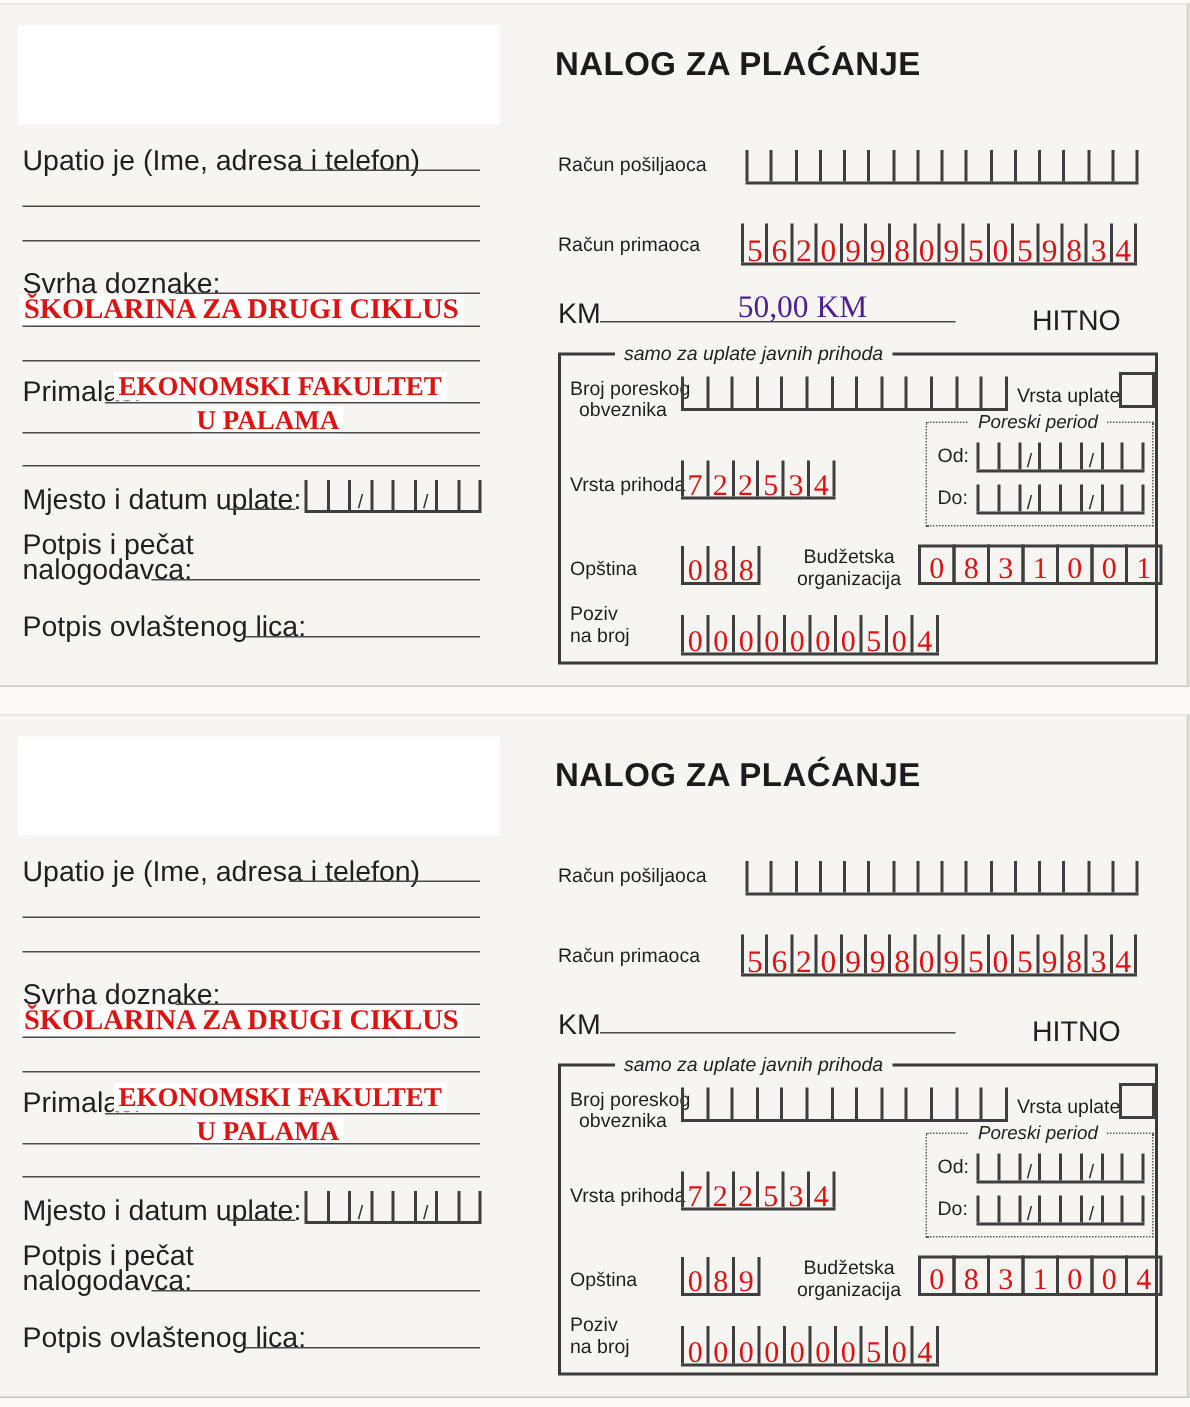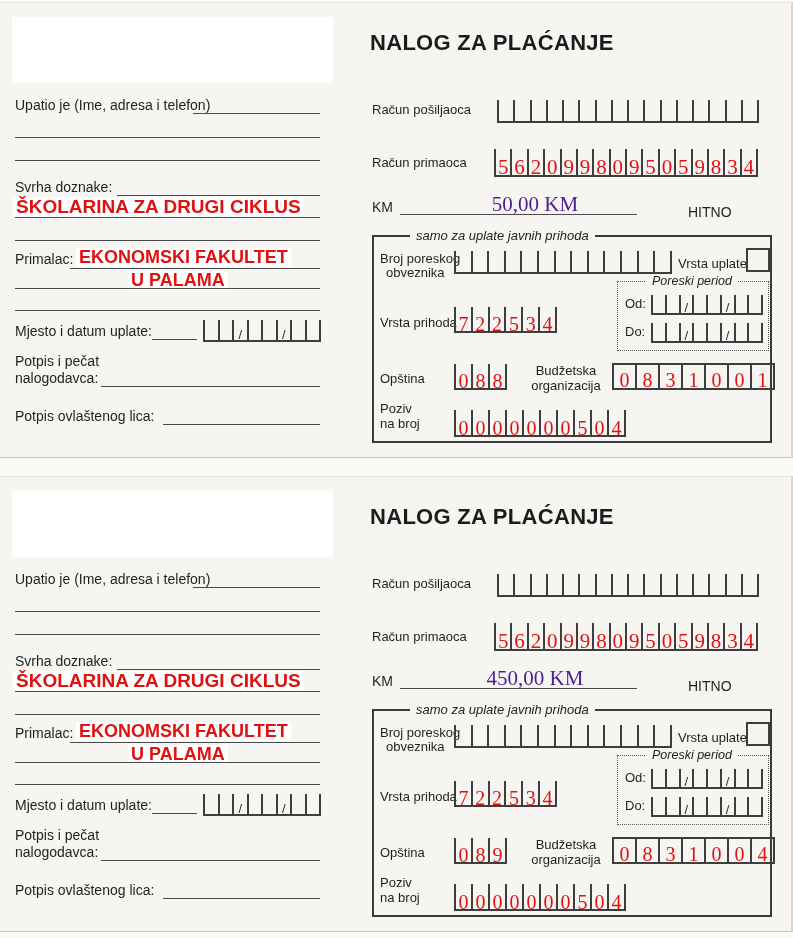--- a/index.html
+++ b/index.html
@@ -3,25 +3,25 @@
 <meta charset="utf-8">
 <style>
   html,body{margin:0;padding:0;}
   body{width:793px;height:938px;background:#fbfaf7;position:relative;
        font-family:"Liberation Sans",sans-serif;}
   .card{position:absolute;left:0;width:793px;height:456px;background:#f6f5f2;
         border-top:1px solid #e6e3dd;border-bottom:1px solid #c9c6c0;
         border-right:2px solid #d8d5cf;box-sizing:border-box;}
   .abs{position:absolute;}
   .whitepatch{background:#ffffff;}
-  .lbl{font-size:14px;color:#1f1f1f;white-space:nowrap;}
+  .lbl{font-size:19px;color:#1f1f1f;white-space:nowrap;}
   .sm{font-size:13px;}
   .title{font-weight:bold;font-size:22px;letter-spacing:.3px;color:#1b1b1b;white-space:nowrap;}
   .line{border-bottom:1.5px solid #4a4a4a;height:0;}
-  .redtext{font-family:Liberation Sans, sans-serif;font-weight:bold;color:#e01111;
+  .redtext{font-family:Liberation Serif, serif;font-weight:bold;color:#e01111;
            background:#ffffff;padding:0 3px;white-space:nowrap;line-height:1.05;}
   .amount{font-family:"Liberation Serif",serif;color:#4c1d95;font-size:21px;
           text-align:center;white-space:nowrap;}
   
   .comb{display:flex;border-bottom:2px solid #3e3e3e;}
   .comb .cell{flex:1 0 0;border-left:2px solid #3e3e3e;display:flex;
               align-items:flex-end;justify-content:center;overflow:visible;}
   .comb .cell:last-child{border-right:2px solid #3e3e3e;}
   .comb .cell .d{font-family:"Liberation Serif",serif;color:#e01111;line-height:1;
                  transform:translateY(0.14em);}
@@ -569,21 +569,20 @@
       <span class="cell">
         <span class="d">3</span>
       </span>
       <span class="cell">
         <span class="d">4</span>
       </span>
     </div>
 
   <div class="abs lbl" style="left:372px;top:196px">KM</div>
   <div class="abs line" style="left:400px;top:211px;width:237px"></div>
-  <div class="abs amount" style="left:425px;top:189px;width:220px">450,00 KM</div>
   <div class="abs lbl" style="left:688px;top:201px">HITNO</div>
 
   <div class="abs bigbox" style="left:372px;top:232px;width:400px;height:208px">
     <div class="legend" style="left:36px;top:-9px">samo za uplate javnih prihoda</div>
     <div class="abs lbl sm" style="left:6px;top:14px">Broj poreskog</div>
     <div class="abs lbl sm" style="left:12px;top:28px">obveznika</div>
     <div class="abs comb" style="left:80px;top:14px;width:218px;height:21px">
         <span class="cell">
           <span class="d"></span>
         </span>

